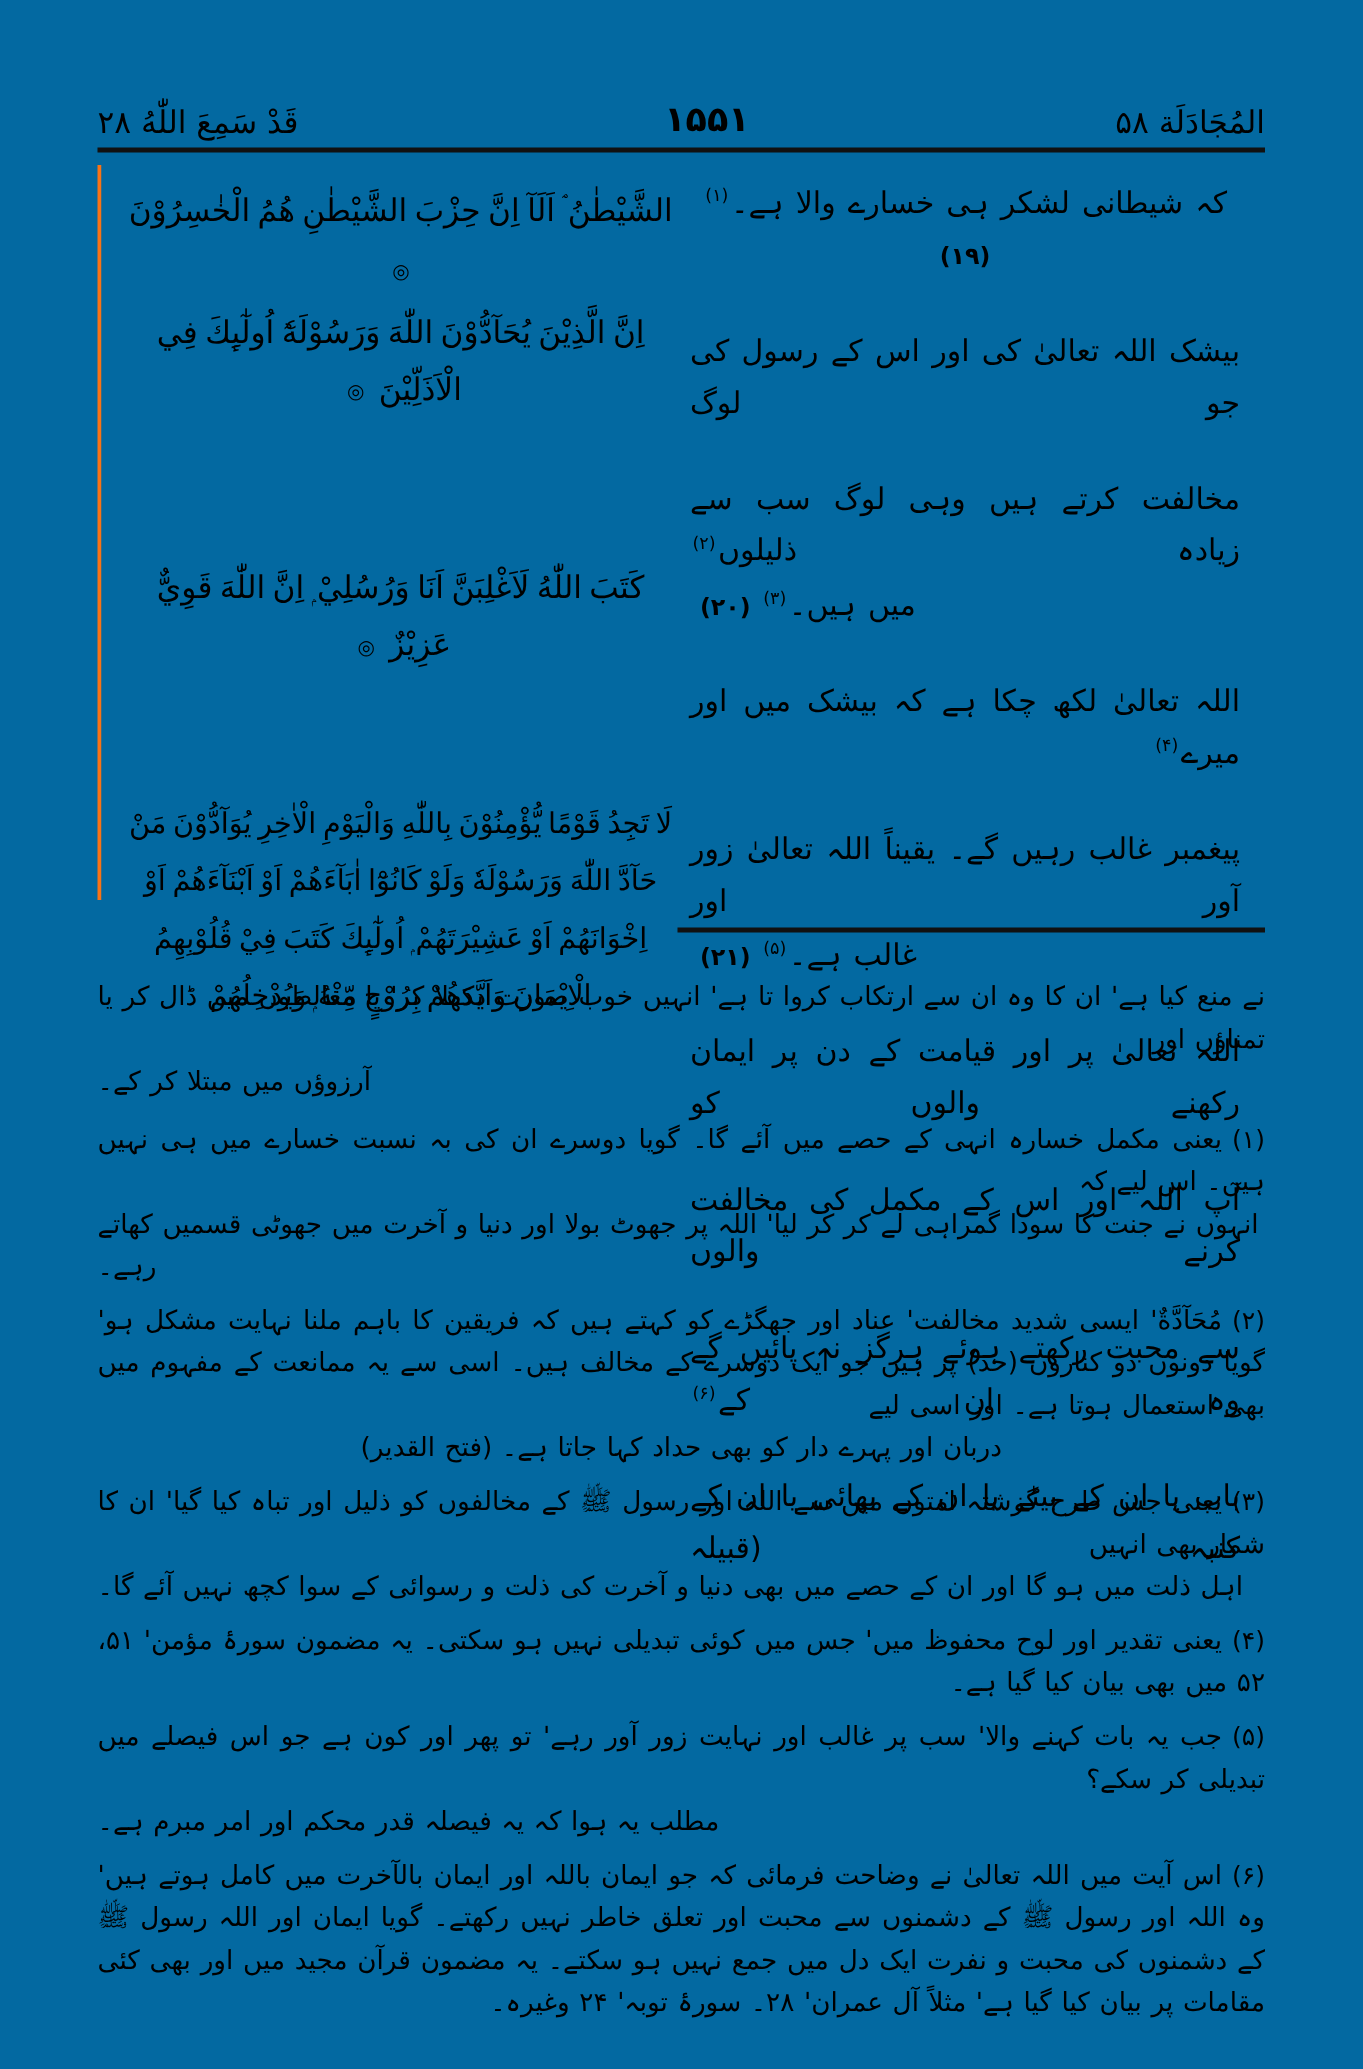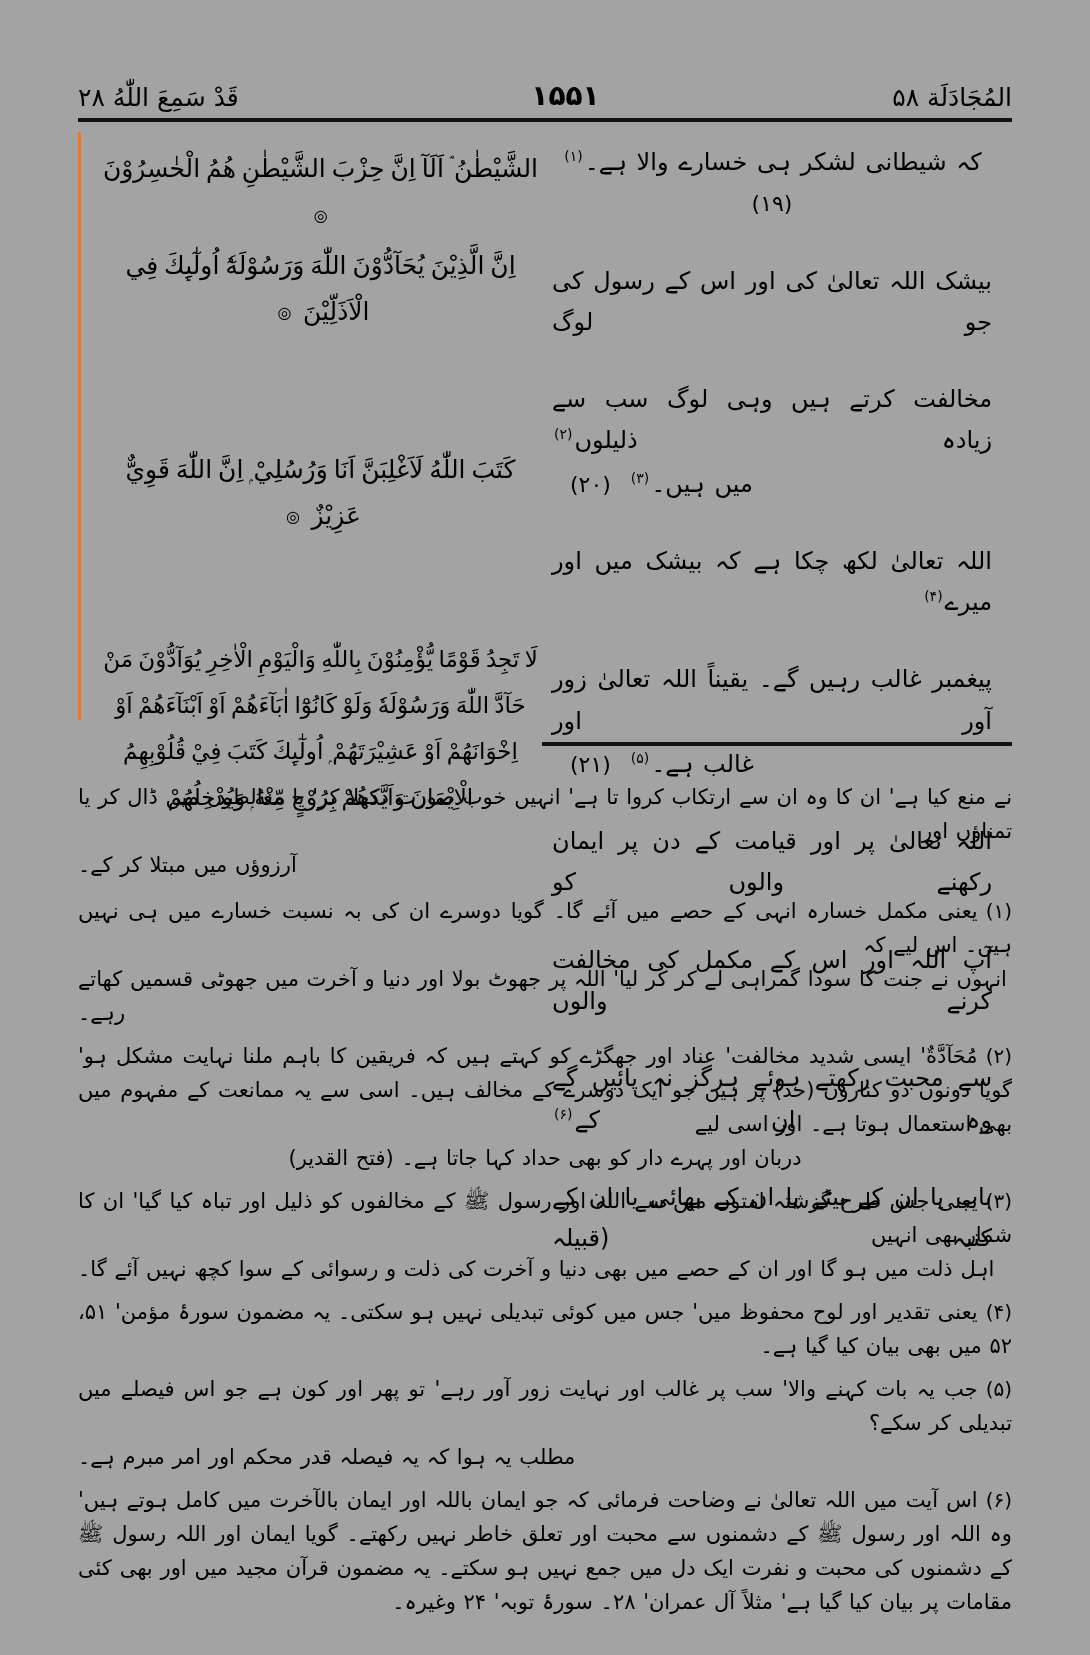--- a/index.html
+++ b/index.html
@@ -13,21 +13,21 @@
     height: 1655px;
     position: relative;
     font-family: "DejaVu Sans", "Liberation Sans", sans-serif;
     color: #000000;
     overflow: hidden;
   }
 
   .page {
     position: absolute;
     inset: 0;
-    background: #a3a3a3;
+    background: #0369a1;
   }
 
   
   .header {
     position: absolute;
     top: 62px;
     right: 78px;
     left: 78px;
     height: 48px;
     display: flex;
@@ -113,22 +113,23 @@
     word-spacing: 2px;
     font-family: "DejaVu Sans", sans-serif;
   }
   .urdu-para { margin-bottom: 4px; }
   .sup {
     font-size: 14px;
     vertical-align: super;
     margin: 0 2px;
   }
   .vnum {
-    font-size: 22px;
-    margin: 0 18px;
+    font-size: 19px;
+    margin: 0 8px;
+    font-weight: bold;
   }
   .l-center { text-align: center; }
   .l-left   { text-align: left; }
   .l-just   { text-align: justify; text-align-last: justify; margin-top: 36px; }
 
   
   .notes-rule {
     position: absolute;
     top: 742px;
     right: 78px;

